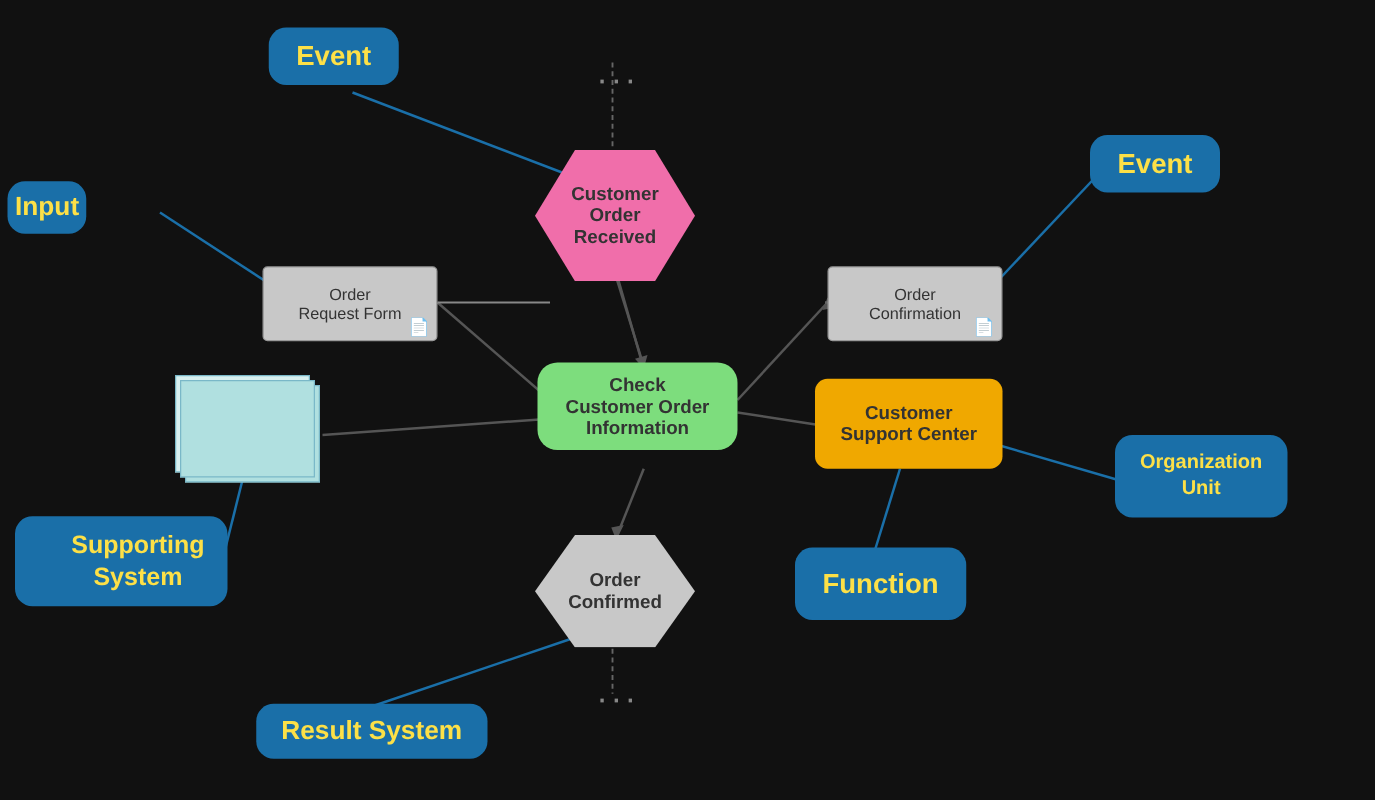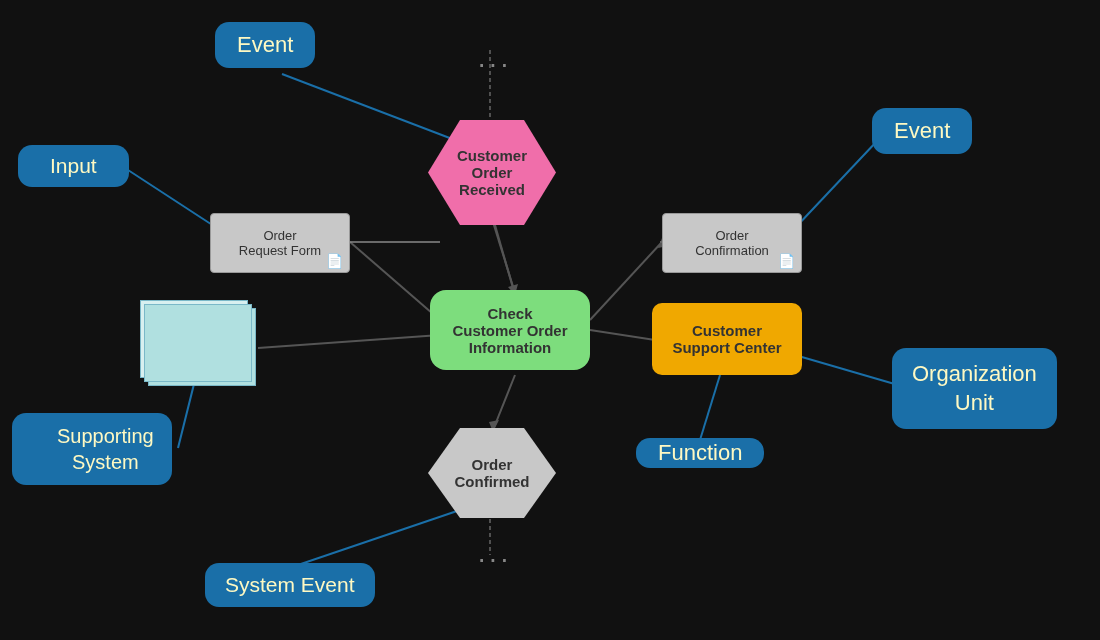--- a/index.html
+++ b/index.html
@@ -21,25 +21,25 @@
     .node {
       position: absolute;
       display: flex;
       align-items: center;
       justify-content: center;
       text-align: center;
     }
     
     .label-bubble {
       background: #1a6fa8;
-      color: #fef9c3;
+      color: #fde047;
       border-radius: 12px;
       padding: 8px 16px;
       font-size: 20px;
-      font-weight: normal;
+      font-weight: bold;
       white-space: nowrap;
     }
     
     .hexagon {
       background: #f06eaa;
       color: #333;
       font-weight: bold;
       font-size: 15px;
       clip-path: polygon(25% 0%, 75% 0%, 100% 50%, 75% 100%, 25% 100%, 0% 50%);
     }
@@ -137,21 +137,21 @@
 
   <line x1="490" y1="50" x2="490" y2="128" stroke="#666" stroke-width="1.5" stroke-dasharray="4,3"></line>
 
   <line x1="490" y1="512" x2="490" y2="555" stroke="#666" stroke-width="1.5" stroke-dasharray="4,3"></line>
 </svg>
 
 <div class="node dots" style="position:absolute; left:477px; top:50px;">···</div>
 
 <div class="node dots" style="position:absolute; left:477px; top:545px;">···</div>
 
-<div class="node green-func" style="position:absolute; left:430px; top:290px; width:160px; height:80px;">
+<div class="node green-func" style="position:absolute; left:430px; top:290px; width:160px; height:70px;">
   <span style="white-space:pre-line;">Check
 Customer Order
 Information</span>
 </div>
 
 <div class="node hexagon" style="position:absolute; left:428px; top:120px; width:128px; height:105px;">
   <span style="white-space:pre-line; font-size:15px;">Customer
 Order
 Received</span>
 </div>
@@ -186,37 +186,37 @@
 
   <div class="crm-front" style="left:0; top:0; width:108px; height:78px;">
     <span>CRM</span>
   </div>
 </div>
 
 <div class="node label-bubble" style="position:absolute; left:215px; top:22px; padding:10px 22px; font-size:22px; border-radius:14px;">
   <span>Event</span>
 </div>
 
-<div class="node label-bubble" style="position:absolute; left:18px; top:145px; padding:9px 32px; font-size:21px; border-radius:14px;">
+<div class="node label-bubble" style="position:absolute; left:6px; top:145px; padding:9px 6px; font-size:21px; border-radius:14px;">
   <span>Input</span>
 </div>
 
 <div class="node label-bubble" style="position:absolute; left:872px; top:108px; padding:10px 22px; font-size:22px; border-radius:14px;">
   <span>Event</span>
 </div>
 
-<div class="node label-bubble" style="position:absolute; left:892px; top:348px; padding:12px 20px; font-size:22px; border-radius:14px; white-space:pre-line; line-height:1.3;">
+<div class="node label-bubble" style="position:absolute; left:892px; top:348px; padding:12px 20px; font-size:16px; border-radius:14px; white-space:pre-line; line-height:1.3;">
   <span style="white-space:pre-line;">Organization
 Unit</span>
 </div>
 
 <div class="node label-bubble" style="position:absolute; left:12px; top:413px; padding:10px 18px; font-size:20px; border-radius:14px; white-space:pre-line; line-height:1.3;">
   <span style="white-space:pre-line;margin-left:27px;">Supporting
 System</span>
 </div>
 
-<div class="node label-bubble" style="position:absolute; left:636px; top:438px; padding:2px 22px; font-size:22px; border-radius:14px;">
+<div class="node label-bubble" style="position:absolute; left:636px; top:438px; padding:16px 22px; font-size:22px; border-radius:14px;">
   <span>Function</span>
 </div>
 
 <div class="node label-bubble" style="position:absolute; left:205px; top:563px; padding:10px 20px; font-size:21px; border-radius:14px;">
-  <span>System Event</span>
+  <span>Result System</span>
 </div>
 
 </body></html>

